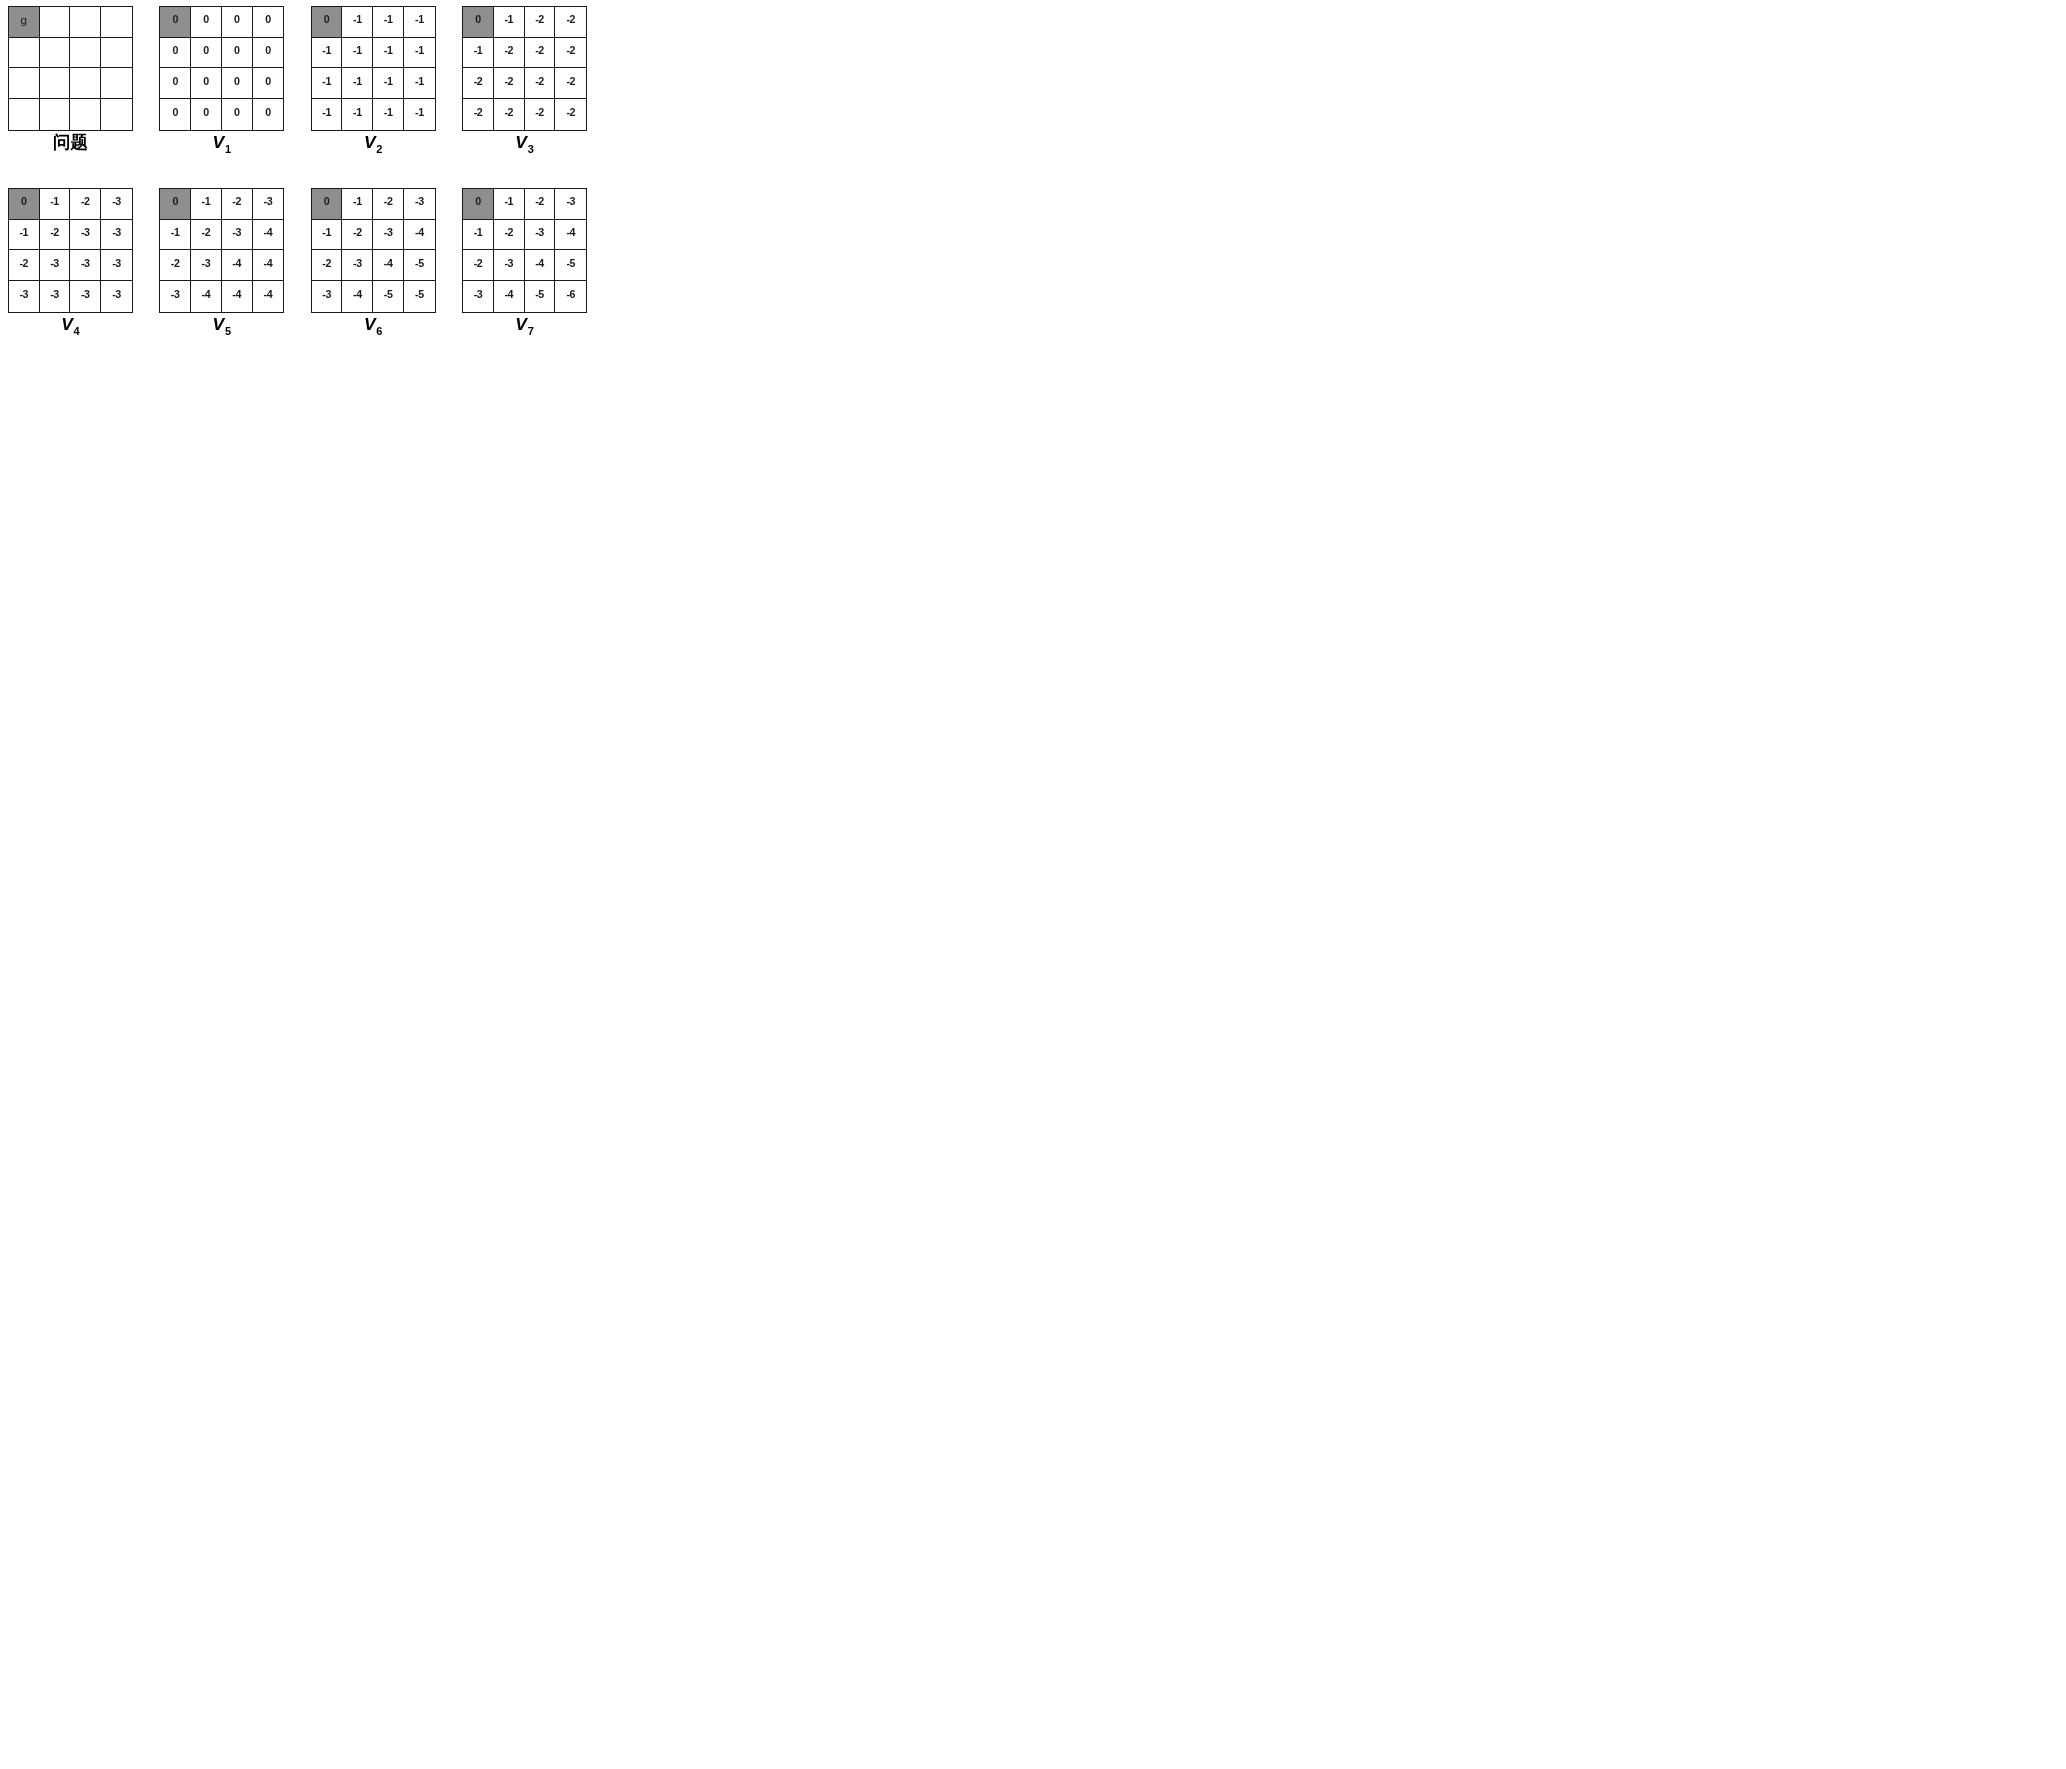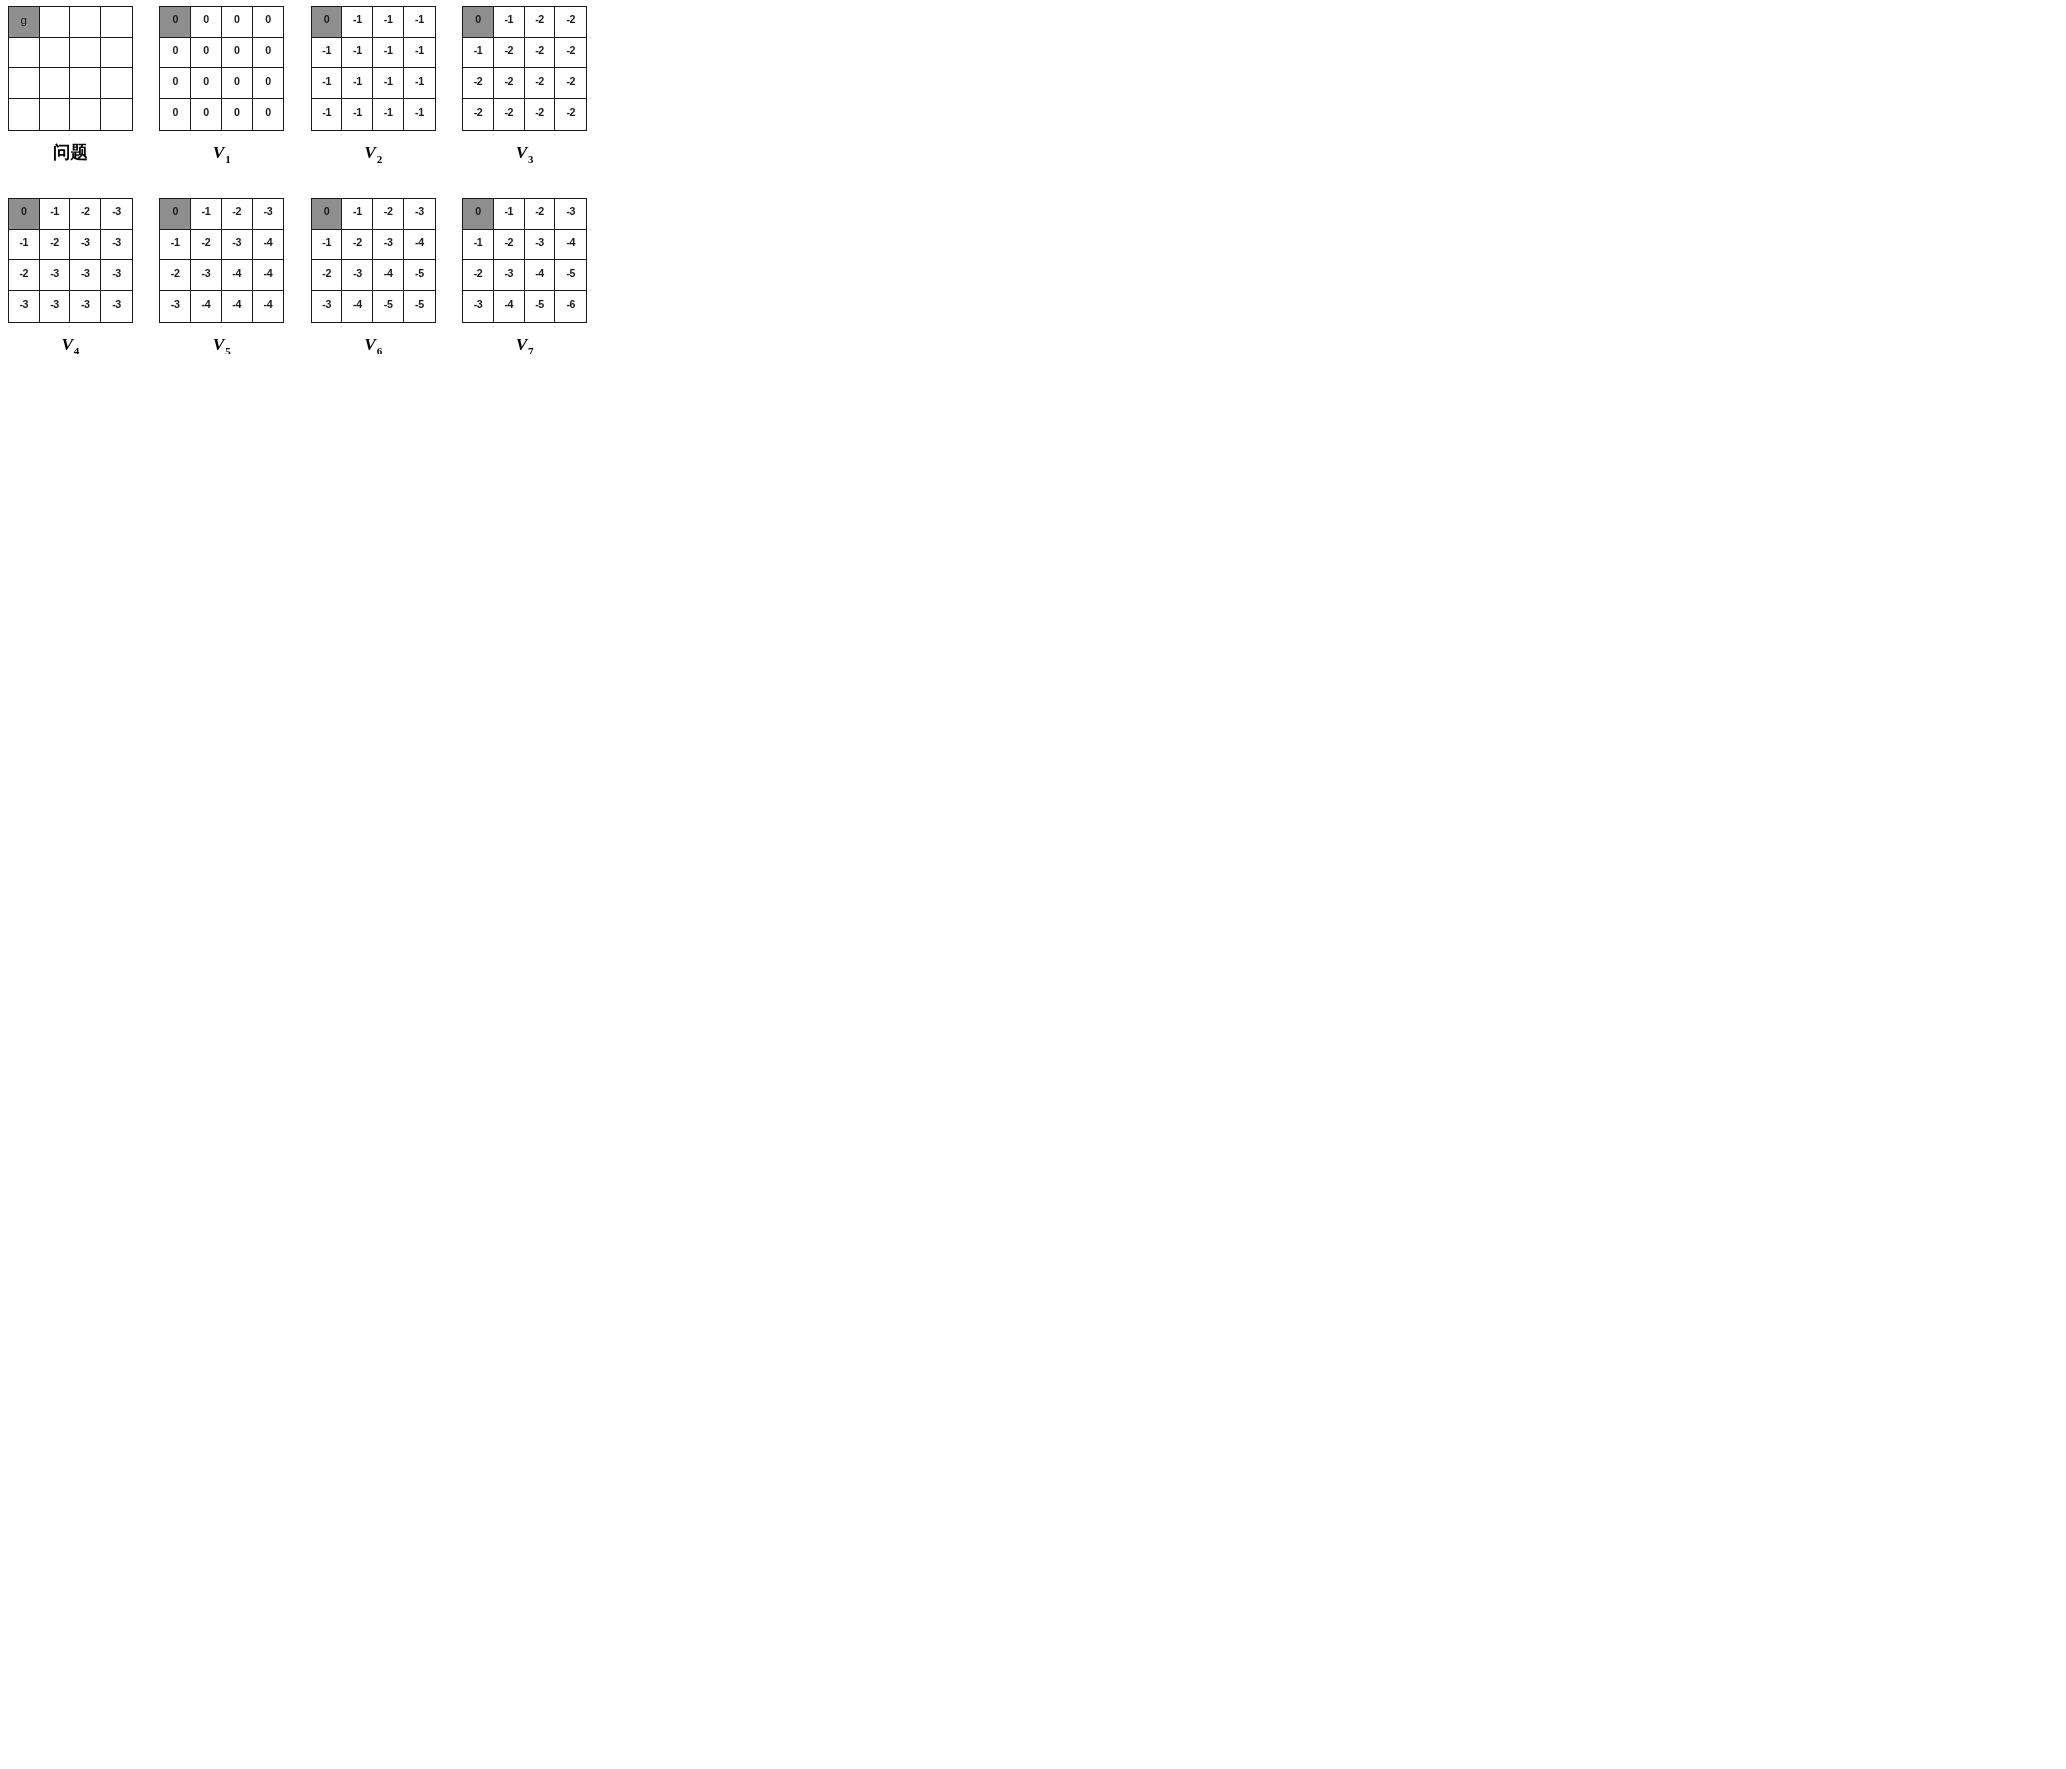--- a/index.html
+++ b/index.html
@@ -64,26 +64,26 @@
     color: var(--text);
     letter-spacing: -0.4px;
     transform: translateY(-1.7px);
   }
   .cell-value.gmark {
     font-weight: normal;
     font-size: 11.6px;
     letter-spacing: 0;
   }
   .caption {
-    margin-top: 12px;
+    margin-top: 2px;
     height: 23px;
     display: flex;
     align-items: flex-start;
     justify-content: flex-end;
-    font-family: Liberation Serif, serif;
+    font-family: Liberation Sans, sans-serif;
     font-weight: bold;
     font-size: 17.4px;
     line-height: 1.1;
     color: #000000;
     white-space: nowrap;
   }
   .caption.math .cap-base {
     font-style: italic;
     padding-right: 0.8px;
   }

